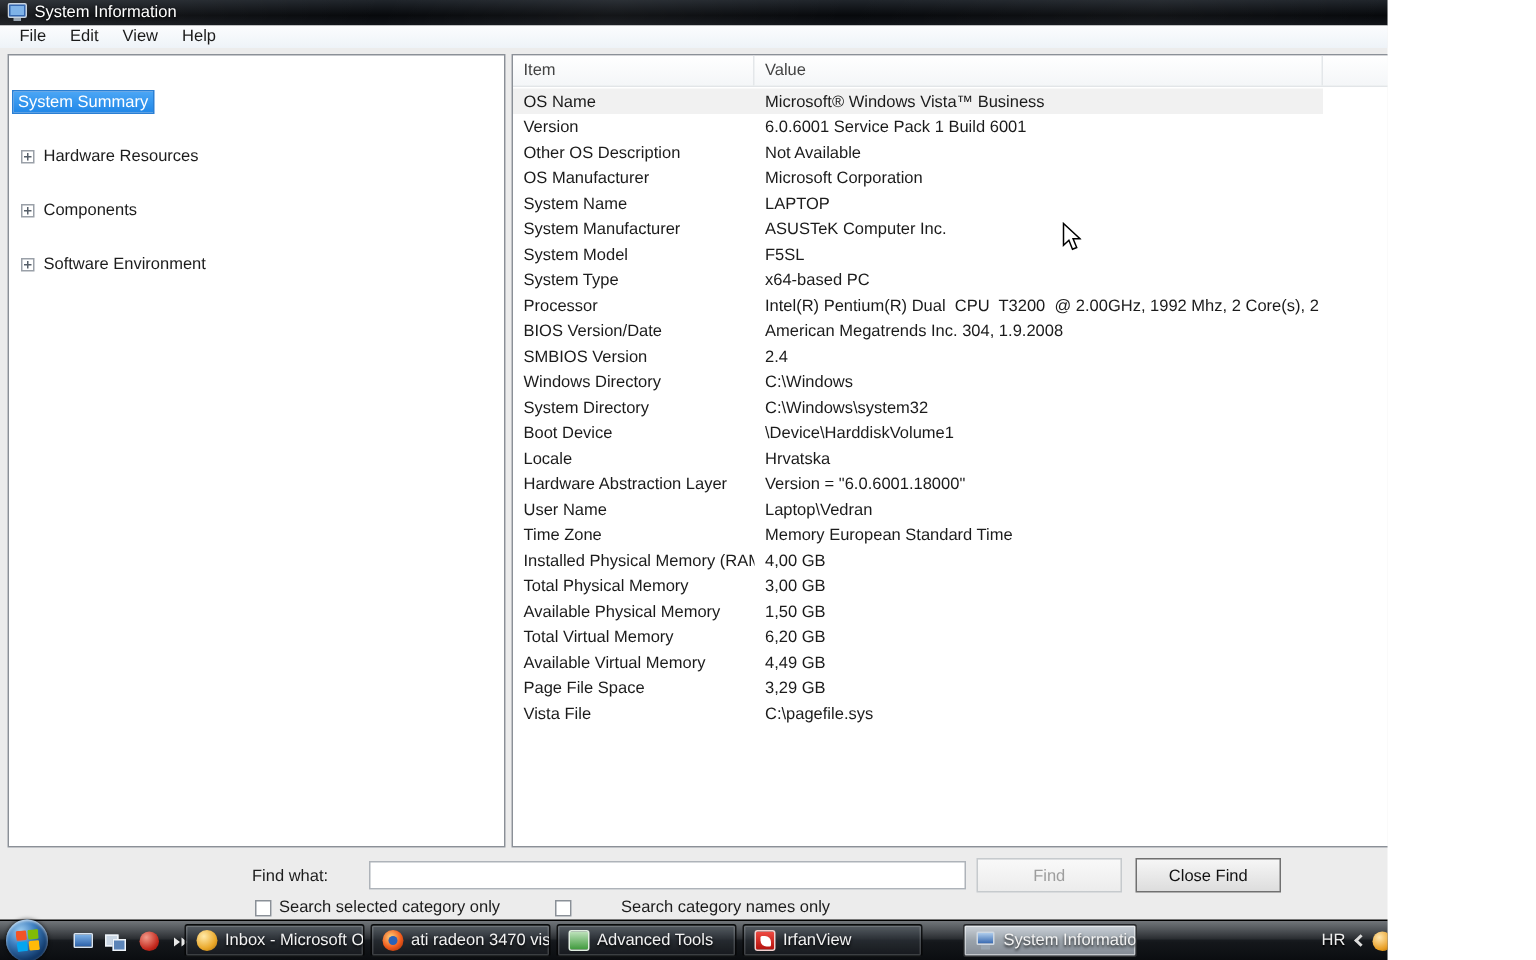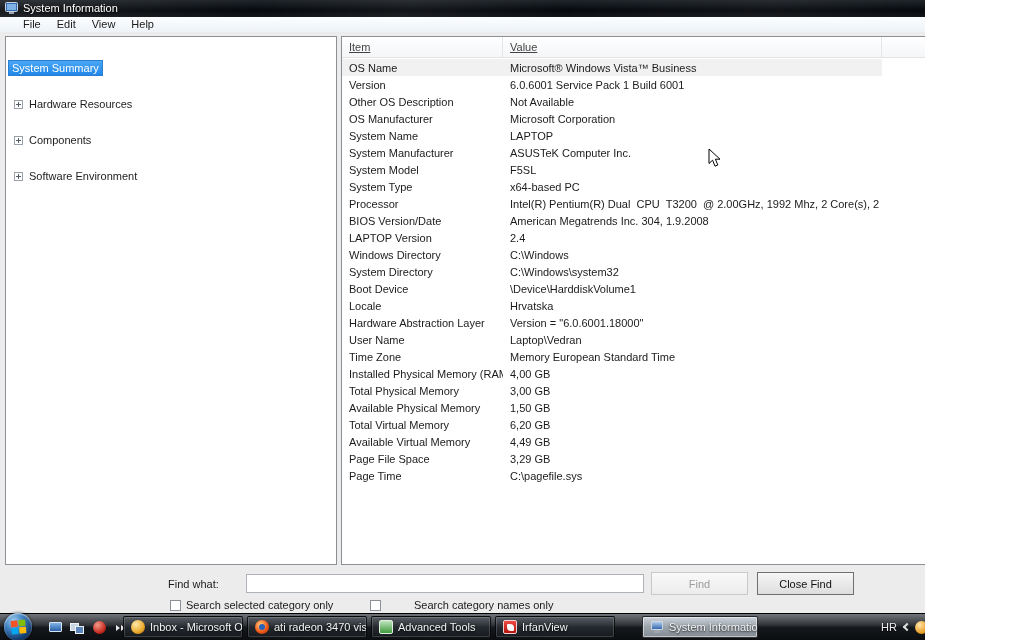--- a/index.html
+++ b/index.html
@@ -24,38 +24,38 @@
   .wc.close { width:30px; border-left:none; border-radius:0 0 3px 0;
         background:linear-gradient(#e98e7a, #c2402e 45%, #9c2413 50%, #c05b3c); }
   .glyph-min { width:8px; height:2px; background:#fff; margin-top:4px; }
   .glyph-max { width:9px; height:7px; border:1px solid #fff; border-top-width:2px; }
   .glyph-x1, .glyph-x2 { position:absolute; left:50%; top:50%; width:9px; height:2px; background:#fff; }
   .glyph-x1 { transform:translate(-50%,-50%) rotate(45deg); }
   .glyph-x2 { transform:translate(-50%,-50%) rotate(-45deg); }
 
   
   .menubar { position:absolute; left:0; top:17px; width:1024px; height:15px;
-    background:linear-gradient(#fcfdfe, #eef3f8); display:flex; align-items:flex-start; padding-left:15px; }
+    background:linear-gradient(#fcfdfe, #eef3f8); display:flex; align-items:flex-start; padding-left:5px; }
   .menu-item { padding:0 8px; color:#1a1a1a; line-height:15px; }
 
   
   .tree-panel { position:absolute; left:5px; top:36px; width:332px; height:529px;
     background:#fff; border:1px solid #8b9097; padding-top:3px; }
   .tree-item { height:16px; display:flex; align-items:center; color:#1c1c1c;margin-top:20px; }
   .sel-label { margin-left:2px; padding:1px 3px; color:#fff;
     background:linear-gradient(#4ba6f5, #2188e8); border:1px solid #2a7fd4; }
   .expander { position:relative; width:9px; height:9px; margin-left:8px; border:1px solid #9aa0a8; background:#fff; flex:0 0 auto; }
   .expander .ph { position:absolute; left:1px; top:3px; width:5px; height:1px; background:#57606a; }
   .expander .pv { position:absolute; left:3px; top:1px; width:1px; height:5px; background:#57606a; }
   .tree-label { margin-left:6px; white-space:nowrap; }
 
   .table-panel { position:absolute; left:341px; top:36px; width:672px; height:529px;
     background:#fff; border:1px solid #8b9097; overflow:hidden; }
   .thead { display:flex; height:21px; background:linear-gradient(#ffffff, #f4f6f8);
-    border-bottom:1px solid #e2e5e8; color:#444;text-decoration:underline; }
+    border-bottom:1px solid #e2e5e8; color:#444; }
   .th { line-height:20px; padding-left:7px; border-right:1px solid #e4e7ea; overflow:hidden; white-space:nowrap; }
   .th-item { width:161px; }
   .th-value { width:379px; }
   .th-fill { flex:1; border-right:none; }
   .tbody { padding-top:1px; }
   .trow { display:flex; width:540px; height:17px; align-items:center; color:#1b1b1b; }
   .trow.hl { background:#f1f1f1; }
   .c-item { width:161px; padding-left:7px; white-space:nowrap; overflow:hidden; flex:0 0 auto; }
   .c-value { width:379px; padding-left:7px; white-space:pre; overflow:hidden; flex:0 0 auto; }
 
@@ -233,21 +233,21 @@
         </div>
       <div class="trow">
           <div class="c-item">Processor</div>
           <div class="c-value">Intel(R) Pentium(R) Dual  CPU  T3200  @ 2.00GHz, 1992 Mhz, 2 Core(s), 2 Logi...</div>
         </div>
       <div class="trow">
           <div class="c-item">BIOS Version/Date</div>
           <div class="c-value">American Megatrends Inc. 304, 1.9.2008</div>
         </div>
       <div class="trow">
-          <div class="c-item">LAPTOP Version</div>
+          <div class="c-item">SMBIOS Version</div>
           <div class="c-value">2.4</div>
         </div>
       <div class="trow">
           <div class="c-item">Windows Directory</div>
           <div class="c-value">C:\Windows</div>
         </div>
       <div class="trow">
           <div class="c-item">System Directory</div>
           <div class="c-value">C:\Windows\system32</div>
         </div>
@@ -289,21 +289,21 @@
         </div>
       <div class="trow">
           <div class="c-item">Available Virtual Memory</div>
           <div class="c-value">4,49 GB</div>
         </div>
       <div class="trow">
           <div class="c-item">Page File Space</div>
           <div class="c-value">3,29 GB</div>
         </div>
       <div class="trow">
-          <div class="c-item">Page Time</div>
+          <div class="c-item">Vista File</div>
           <div class="c-value">C:\pagefile.sys</div>
         </div>
     </div>
   </div>
 
   <div class="findbar">
     <span class="find-label">Find what:</span>
     <input class="find-input" value="" style="">
     <button class="btn find-btn" disabled="">Find</button>
     <button class="btn close-find-btn">Close Find</button>

